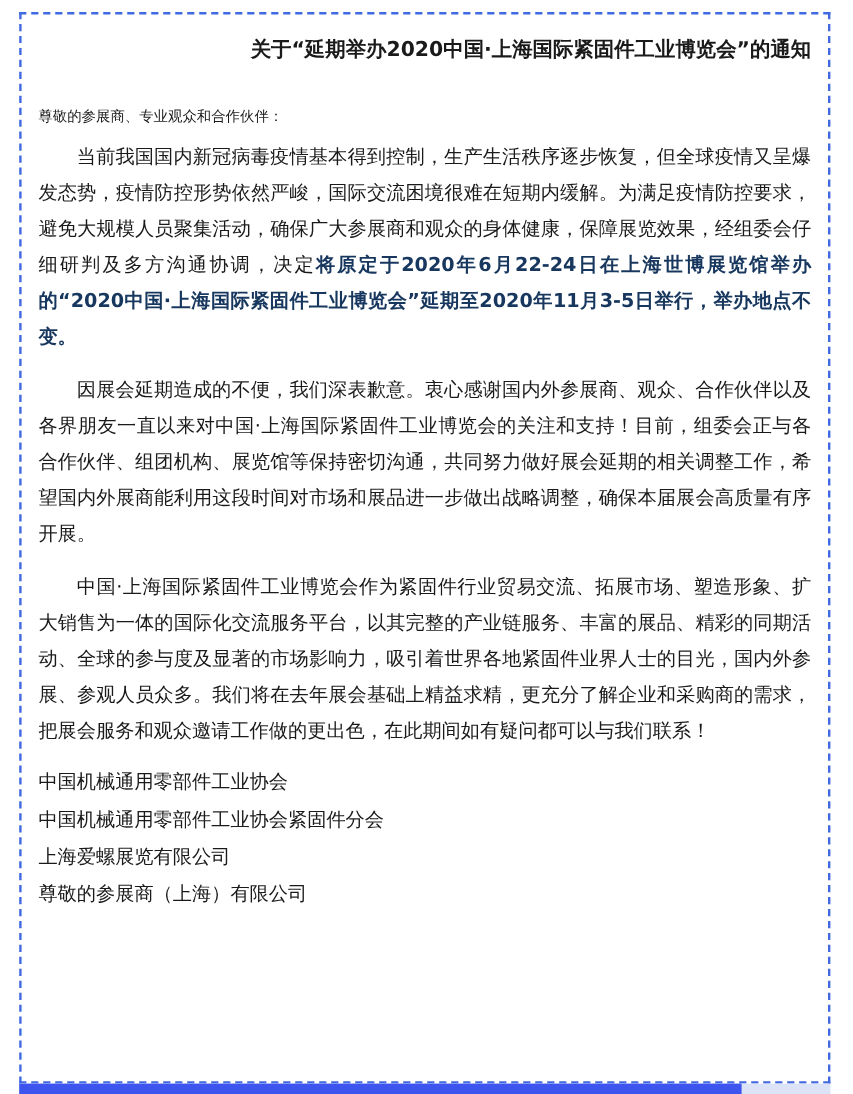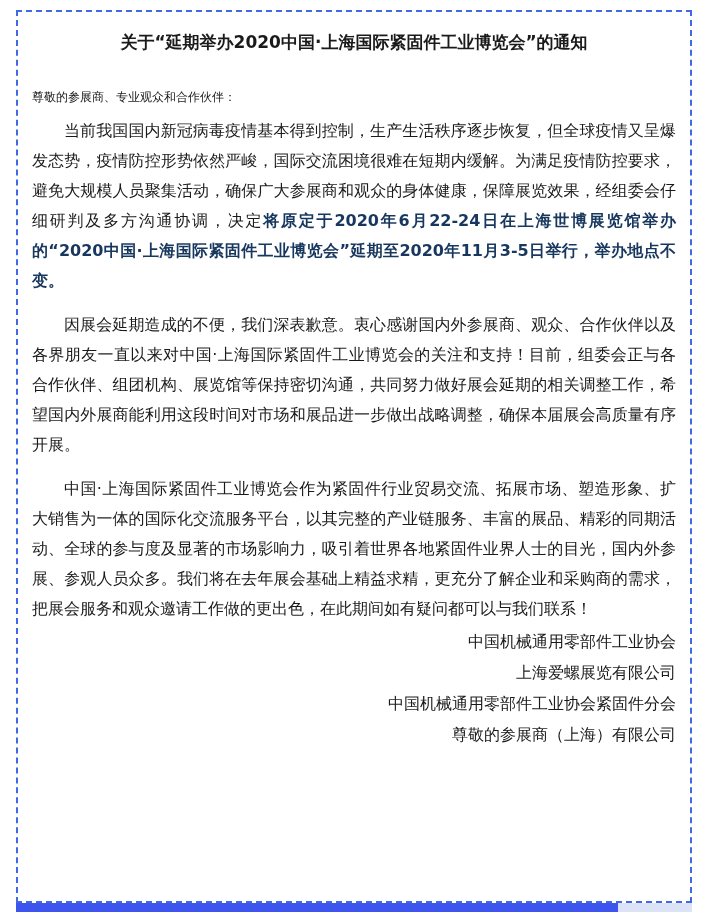--- a/index.html
+++ b/index.html
@@ -28,21 +28,21 @@
     width: 676px; height: 893px;
     border: 2px dashed var(--border-blue);
     background: #FFFFFF;
     padding: 16px 14px 0 14px;
     overflow: hidden;
   }
   .doc-title {
     font-size: 17px;
     font-weight: bold;
     color: var(--text-color);
-    text-align: center;
+    text-align: right;
     line-height: 24px;
     margin-top: 2px;
     margin-bottom: 28px;
   }
   .greeting {
     font-size: 12px;
     color: var(--text-color);
     line-height: 30px;
     margin-bottom: 4px;
   }
@@ -52,22 +52,21 @@
     line-height: 30px;
     text-indent: 2em;
     text-align: justify;
     margin-bottom: 14px;
   }
   .para:last-child { margin-bottom: 0; }
   .seg-normal { color: var(--text-color); margin-top: 22px; }
   .seg-bold-navy { color: var(--accent-bold); font-weight: bold; }
   .seg-blue { color: var(--accent-blue); }
   .signatures {
-    margin-top: 2px;
-    text-align: right;
+    margin-top: 12px;
   }
   .signature-line {
     font-size: 16px;
     color: var(--text-color);
     line-height: 31px;
   }
   .h-scrollbar {
     position: absolute;
     left: 16px; bottom: 0px;
     width: 676px; height: 9px;
@@ -87,22 +86,22 @@
   <div class="notice-box">
     <h1 class="doc-title">关于“延期举办2020中国·上海国际紧固件工业博览会”的通知</h1>
     <p class="greeting">尊敬的参展商、专业观众和合作伙伴：</p>
     <div>
         <p class="para"><span class="seg-normal">当前我国国内新冠病毒疫情基本得到控制，生产生活秩序逐步恢复，但全球疫情又呈爆发态势，疫情防控形势依然严峻，国际交流困境很难在短期内缓解。为满足疫情防控要求，避免大规模人员聚集活动，确保广大参展商和观众的身体健康，保障展览效果，经组委会仔细研判及多方沟通协调，决定</span><span class="seg-bold-navy">将原定于2020年6月22-24日在上海世博展览馆举办的“2020中国·上海国际紧固件工业博览会”延期至2020年11月3-5日举行，举办地点不变。</span></p>
         <p class="para"><span class="seg-normal">因展会延期造成的不便，我们深表歉意。衷心感谢国内外参展商、观众、合作伙伴以及各界朋友一直以来对中国·上海国际紧固件工业博览会的关注和支持！目前，组委会正与各合作伙伴、组团机构、展览馆等保持密切沟通，共同努力做好展会延期的相关调整工作，希望国内外展商能利用这段时间对市场和展品进一步做出战略调整，确保本届展会高质量有序开展。</span></p>
         <p class="para"><span class="seg-normal">中国·上海国际紧固件工业博览会作为紧固件行业贸易交流、拓展市场、塑造形象、扩大销售为一体的国际化交流服务平台，以其完整的产业链服务、丰富的展品、精彩的同期活动、全球的参与度及显著的市场影响力，吸引着世界各地紧固件业界人士的目光，国内外参展、参观人员众多。我们将在去年展会基础上精益求精，更充分了解企业和采购商的需求，把展会服务和观众邀请工作做的更出色，在此期间如有疑问都可以与我们联系！</span></p>
       </div>
     <div class="signatures">
       <div class="signature-line">中国机械通用零部件工业协会</div>
+      <div class="signature-line">中国机械通用零部件工业协会紧固件分会</div>
       <div class="signature-line">上海爱螺展览有限公司</div>
-      <div class="signature-line">中国机械通用零部件工业协会紧固件分会</div>
       <div class="signature-line">尊敬的参展商（上海）有限公司</div>
 
     </div>
   </div>
   <div class="h-scrollbar">
     <div class="thumb"></div>
   </div>
 </div>
 
 </body></html>

